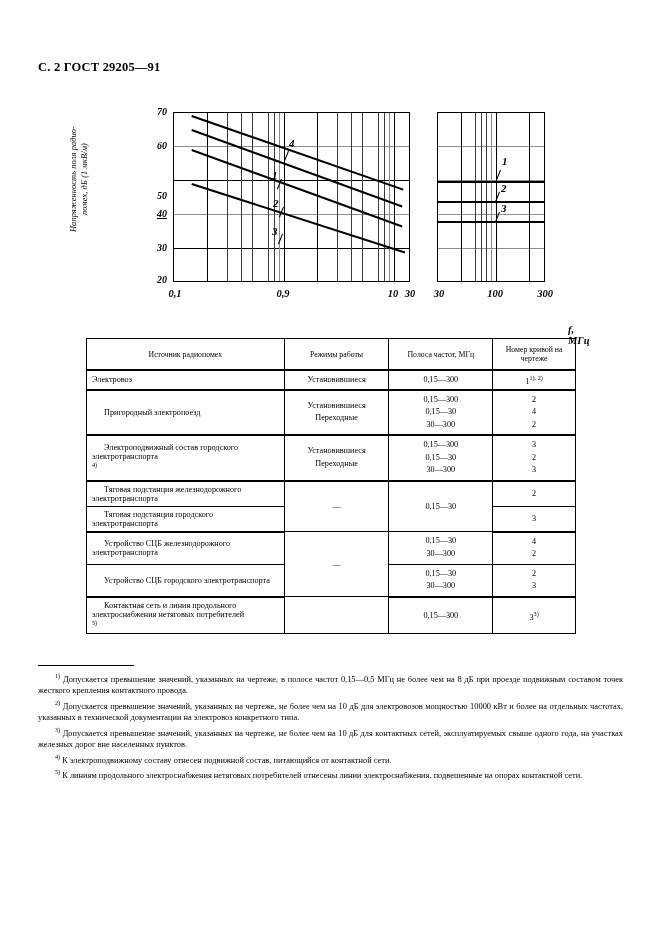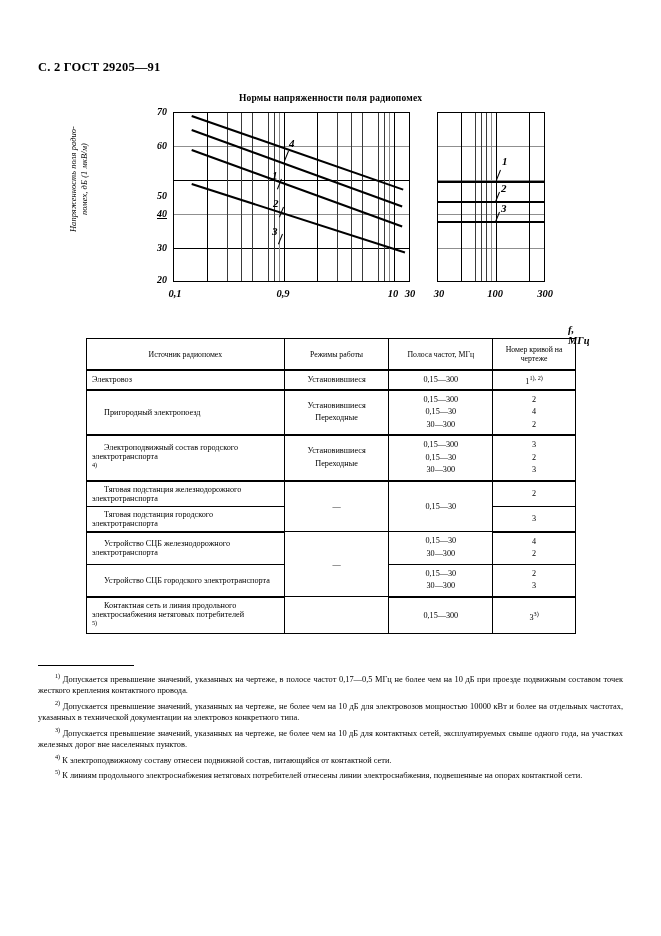--- a/index.html
+++ b/index.html
@@ -122,21 +122,20 @@
     text-indent:26px;
   }
 </style>
 </head>
 <body>
 
 <div class="page">
 
   <div class="page-header">С. 2 ГОСТ 29205—91</div>
 
-  <div class="fig-title">Нормы напряженности поля радиопомех</div>
 
   <div class="figure">
 
     <div class="ylabel">Напряженность поля радио-
 помех, дБ (1 мкВ/м)</div>
 
     <div class="ytick" style="left:145px;top:-6px;">70</div>
     <div class="ytick" style="left:145px;top:28px;">60</div>
     <div class="ytick" style="left:145px;top:78px;">50</div>
     <div class="ytick" style="left:145px;top:96px;text-decoration:underline;">40</div>
@@ -298,21 +297,21 @@
         <td class="c-src"><span class="ind">Контактная сеть и линия продольного электроснабжения нетяговых потребителей</span><sup>5)</sup></td>
         <td class="c-mode"></td>
         <td class="c-band">0,15—300</td>
         <td class="c-num"><span>3</span><sup>3)</sup></td>
       </tr>
     </tbody>
   </table>
 
   <div class="rule"></div>
   <div class="notes">
-    <p><sup>1)</sup> <span>Допускается превышение значений, указанных на чертеже, в полосе частот 0,17—0,5 МГц не более чем на 10 дБ при проезде подвижным составом точек жесткого крепления контактного провода.</span></p>
+    <p><sup>1)</sup> <span>Допускается превышение значений, указанных на чертеже, в полосе частот 0,15—0,5 МГц не более чем на 8 дБ при проезде подвижным составом точек жесткого крепления контактного провода.</span></p>
     <p><sup>2)</sup> <span>Допускается превышение значений, указанных на чертеже, не более чем на 10 дБ для электровозов мощностью 10000 кВт и более на отдельных частотах, указанных в технической документации на электровоз конкретного типа.</span></p>
     <p><sup>3)</sup> <span>Допускается превышение значений, указанных на чертеже, не более чем на 10 дБ для контактных сетей, эксплуатируемых свыше одного года, на участках железных дорог вне населенных пунктов.</span></p>
     <p><sup>4)</sup> <span>К электроподвижному составу отнесен подвижной состав, питающийся от контактной сети.</span></p>
     <p><sup>5)</sup> <span>К линиям продольного электроснабжения нетяговых потребителей отнесены линии электроснабжения, подвешенные на опорах контактной сети.</span></p>
   </div>
 
 
 </div>
 
 </body></html>

